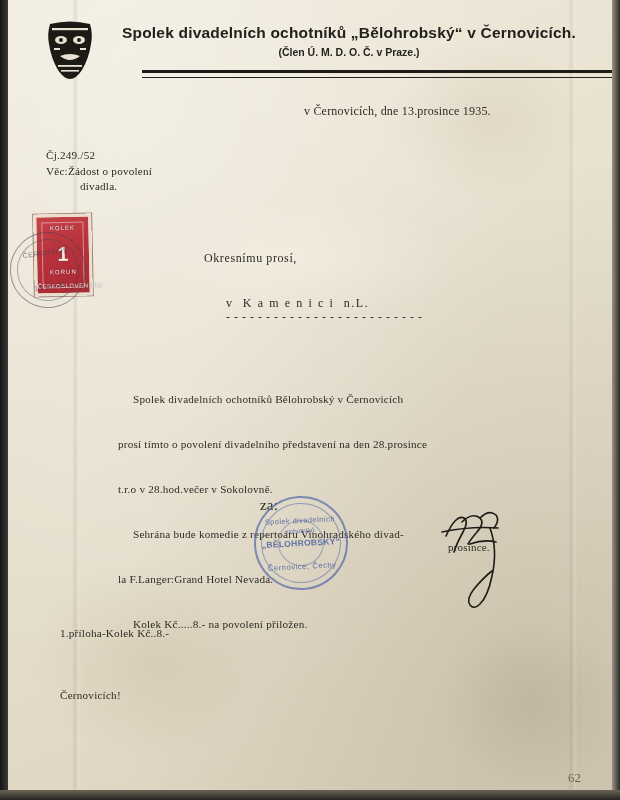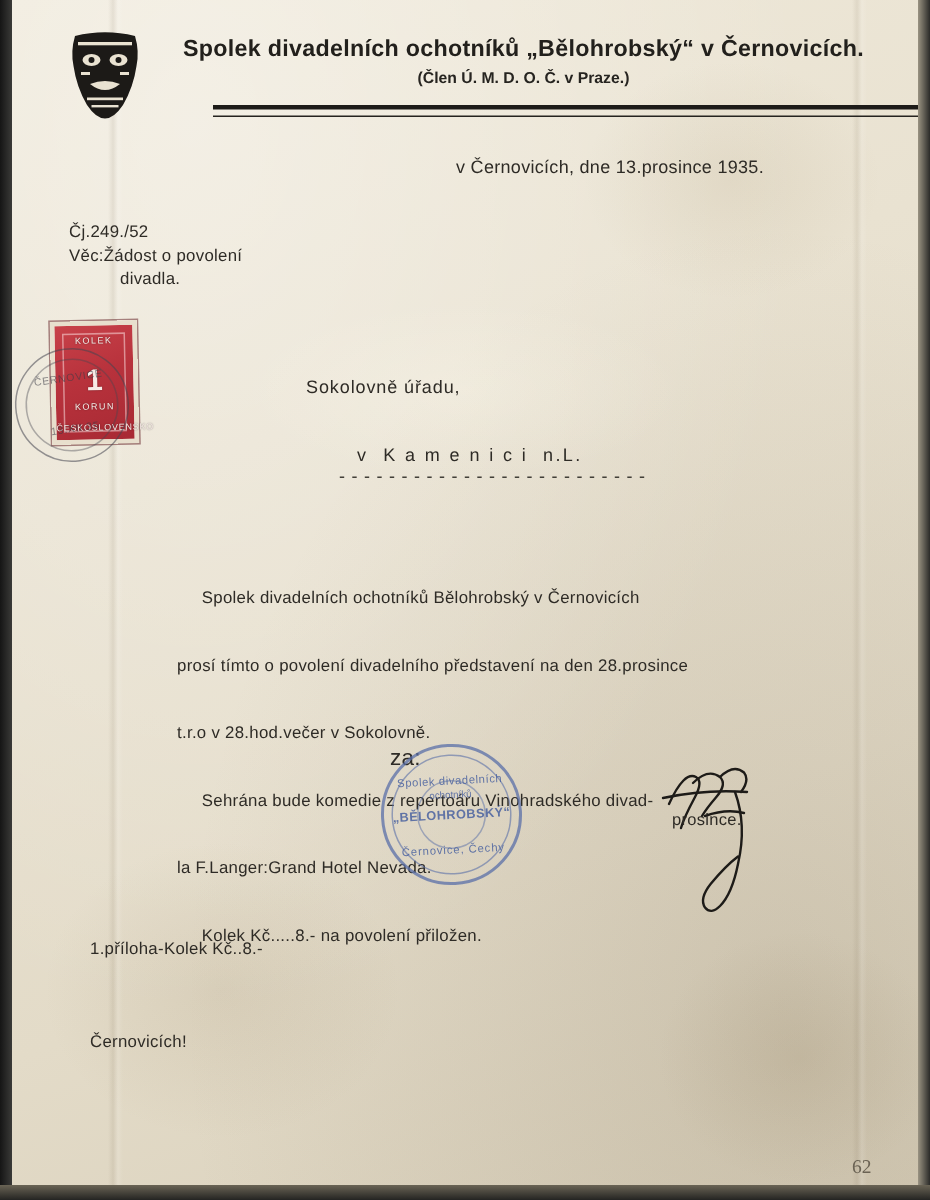--- a/index.html
+++ b/index.html
@@ -99,33 +99,33 @@
     left: 96px;
     top: 59px;
     width: 484px;
     height: 1px;
     background: #25231f;
   }
 
   
   .tw {
     position: absolute;
-    font-family: Liberation Sans, sans-serif;
+    font-family: Liberation Serif, serif;
     font-size: 11.2px;
     line-height: 15px;
     color: #2e2b26;
     white-space: pre;
     letter-spacing: .2px;
   }
   .place-date { left: 296px; top: 104px; font-size: 12px; }
   .ref-no { left: 38px; top: 148px; }
   .subject { left: 38px; top: 164px; }
   .subject2 { left: 72px; top: 179px; }
   .addressee { left: 196px; top: 251px; font-size: 12px; letter-spacing: .6px; }
-  .addressee2 { left: 218px; top: 296px; font-size: 12px; letter-spacing: 1.6px; margin-left: 12px; }
+  .addressee2 { left: 218px; top: 296px; font-size: 12px; letter-spacing: 1.6px; }
   .dashline { left: 218px; top: 310px; font-size: 12px; color: #35322c; letter-spacing: .5px; }
 
   .body-block { left: 110px; top: 362px; }
   .body-block .ln { display: block; }
 
   .za-label { left: 252px; top: 498px; font-size: 15px; }
   .signer { left: 440px; top: 540px; font-size: 11px; }
   .attach { left: 52px; top: 626px; }
   .registered { left: 52px; top: 688px; }
   .page-num {
@@ -323,21 +323,21 @@
         <div class="stamp-txt st-val">1</div>
         <div class="stamp-txt st-cur">KORUN</div>
         <div class="stamp-txt st-bot">ČESKOSLOVENSKO</div>
       </div>
     </div>
     <div class="postmark">
       <div class="pm-t pm-a">ČERNOVICE</div>
       <div class="pm-t pm-b">13.XII.35</div>
     </div>
 
-    <div class="tw addressee">Sokolovně úřadu,</div>
+    <div class="tw addressee">Okresnímu prosí,</div>
     <div class="tw addressee2">v  K a m e n i c i  n.L.</div>
     <div class="tw dashline">- - - - - - - - - - - - - - - - - - - - - - - - -</div>
 
     <div class="tw body-block">
       <span class="ln">     Spolek divadelních ochotníků Bělohrobský v Černovicích</span>
       <span class="ln">prosí tímto o povolení divadelního představení na den 28.prosince</span>
       <span class="ln">t.r.o v 28.hod.večer v Sokolovně.</span>
       <span class="ln">     Sehrána bude komedie z repertoáru Vinohradského divad-</span>
       <span class="ln">la F.Langer:Grand Hotel Nevada.</span>
       <span class="ln">     Kolek Kč.....8.- na povolení přiložen.</span>

